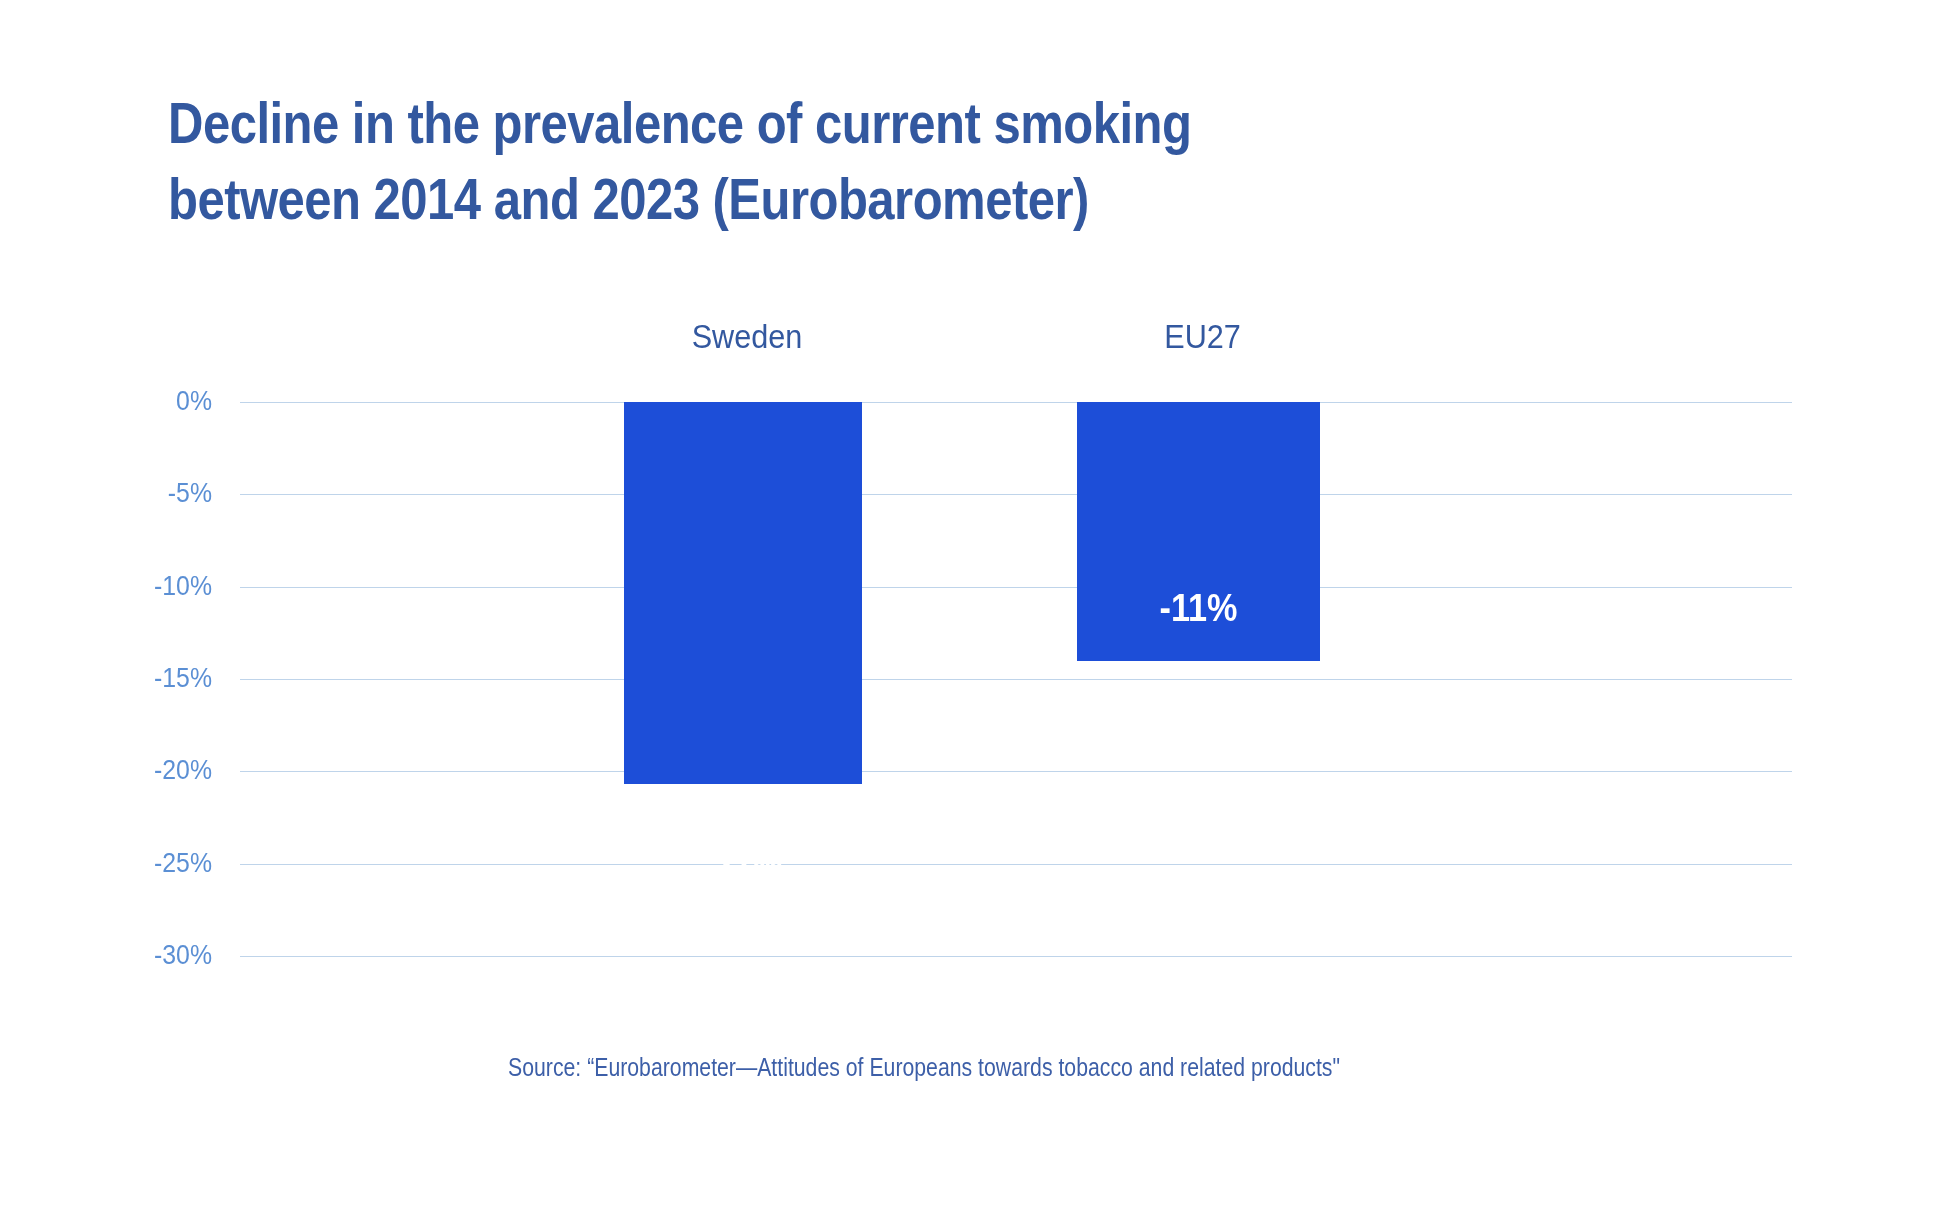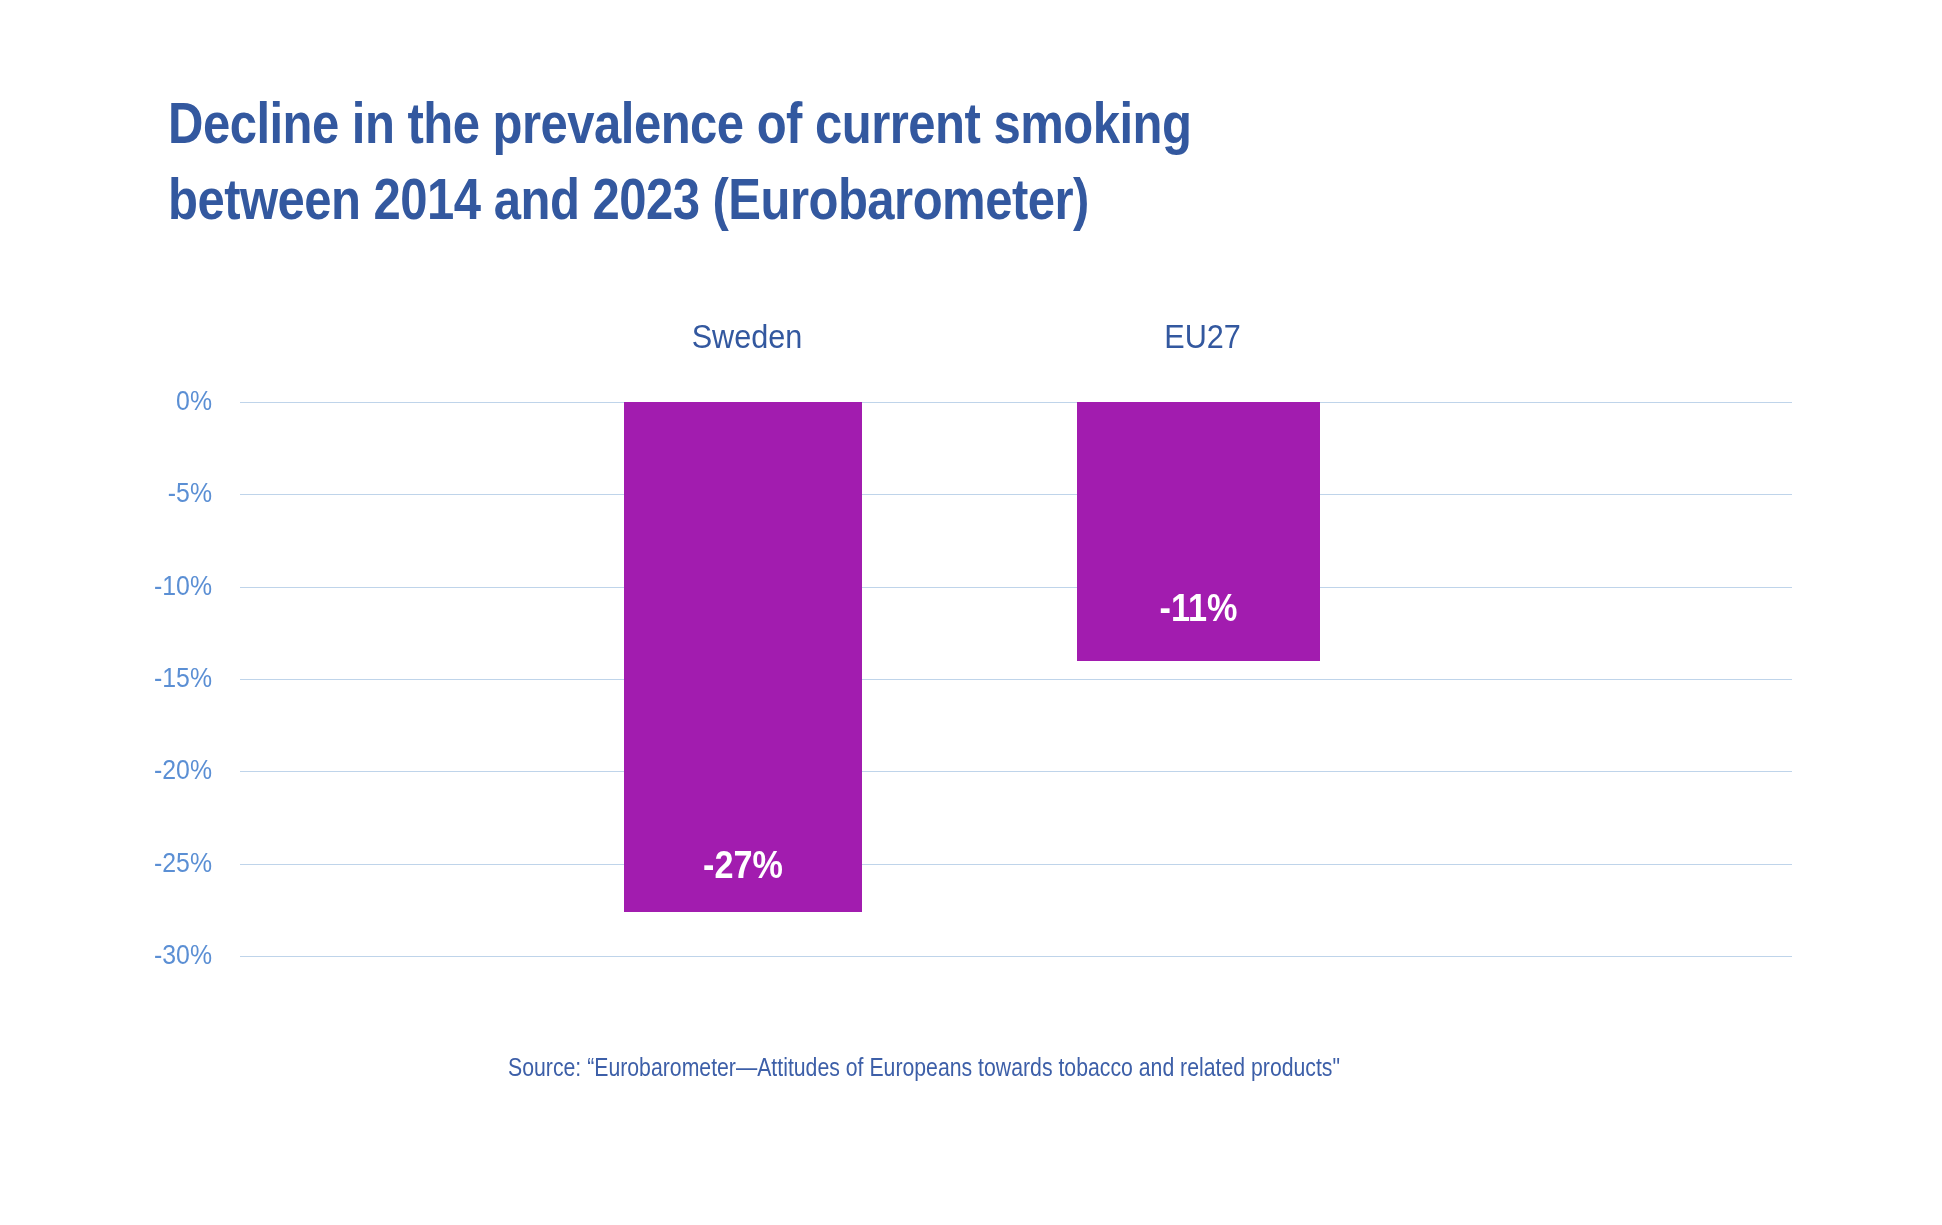--- a/index.html
+++ b/index.html
@@ -90,21 +90,21 @@
     line-height: 42px;
     text-align: center;
     transform: scaleX(0.9);
     white-space: nowrap;
   }
 
   
   .bar {
     position: absolute;
     top: 0;
-    background: #a21caf;
+    background: #1d4ed8;
   }
   .bar-value {
     position: absolute;
     width: 100%;
     text-align: center;
     color: #ffffff;
     font-size: 38px;
     font-weight: bold;
     line-height: 38px;
     transform: scaleX(0.9);
@@ -149,21 +149,21 @@
   <div id="gridlines">
       <div class="gridline axis-zero" style="top: 0px;"></div>
       <div class="gridline" style="top: 92.3333px;"></div>
       <div class="gridline" style="top: 184.667px;"></div>
       <div class="gridline" style="top: 277px;"></div>
       <div class="gridline" style="top: 369.333px;"></div>
       <div class="gridline" style="top: 461.667px;"></div>
       <div class="gridline" style="top: 554px;"></div>
     </div>
   <div id="bars">
-      <div class="bar" style="left: 384px; width: 238px; height: 510px;">
+      <div class="bar" style="left: 384px; width: 238px; height: 382px;">
         <div class="bar-value" style="top: 444.143px;">-27%</div>
       </div>
       <div class="bar" style="left: 837px; width: 243px; height: 258.533px;">
         <div class="bar-value" style="top: 186.533px;">-11%</div>
       </div>
     </div>
 </div>
 
 <div id="source-note">Source: “Eurobarometer—Attitudes of Europeans towards tobacco and related products"</div>
 

